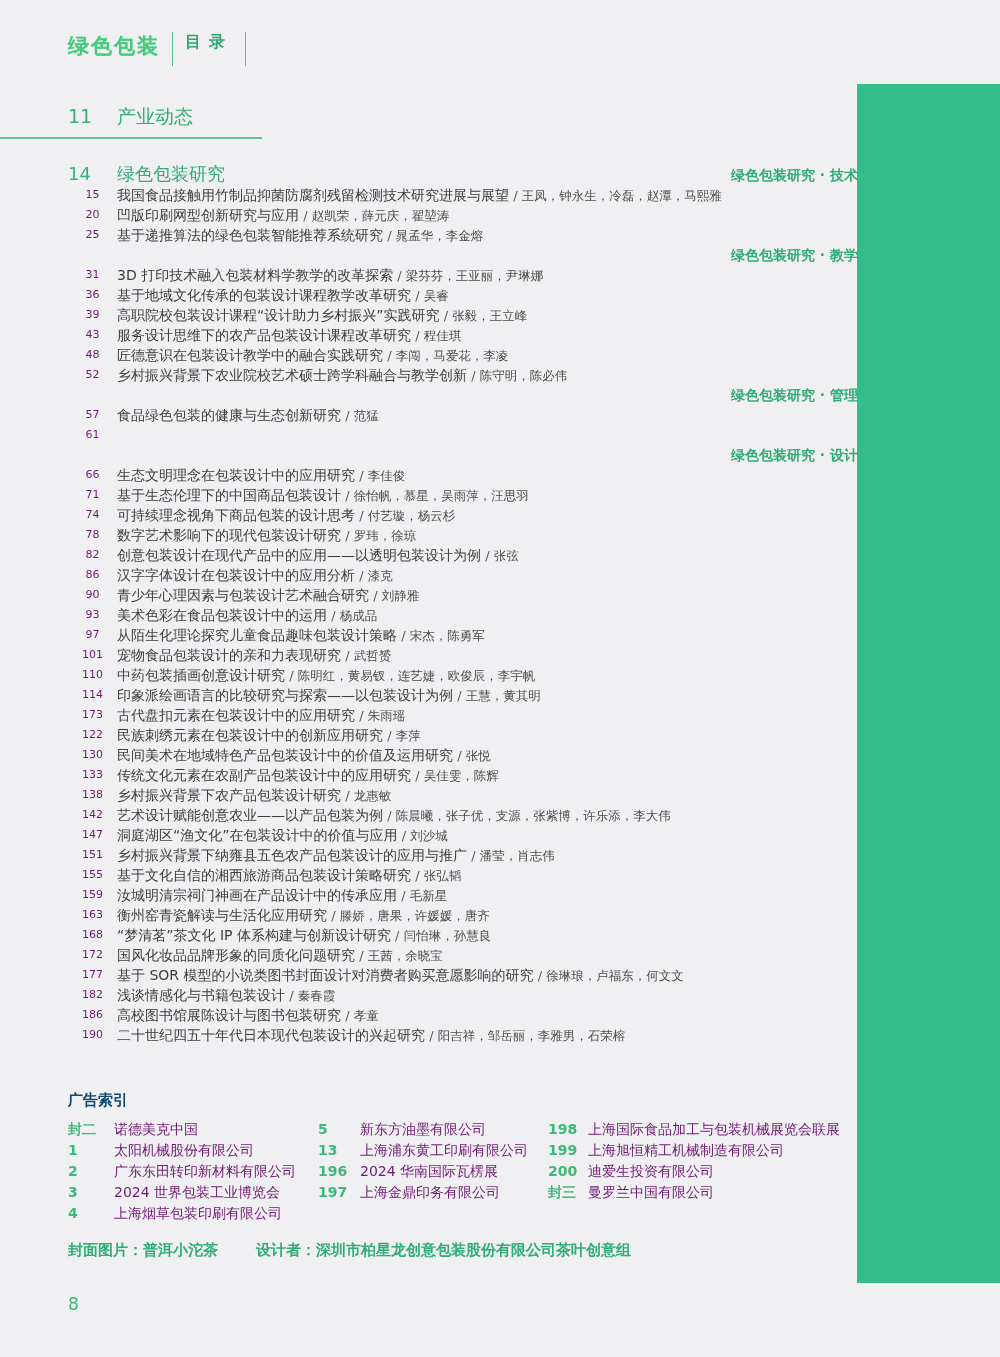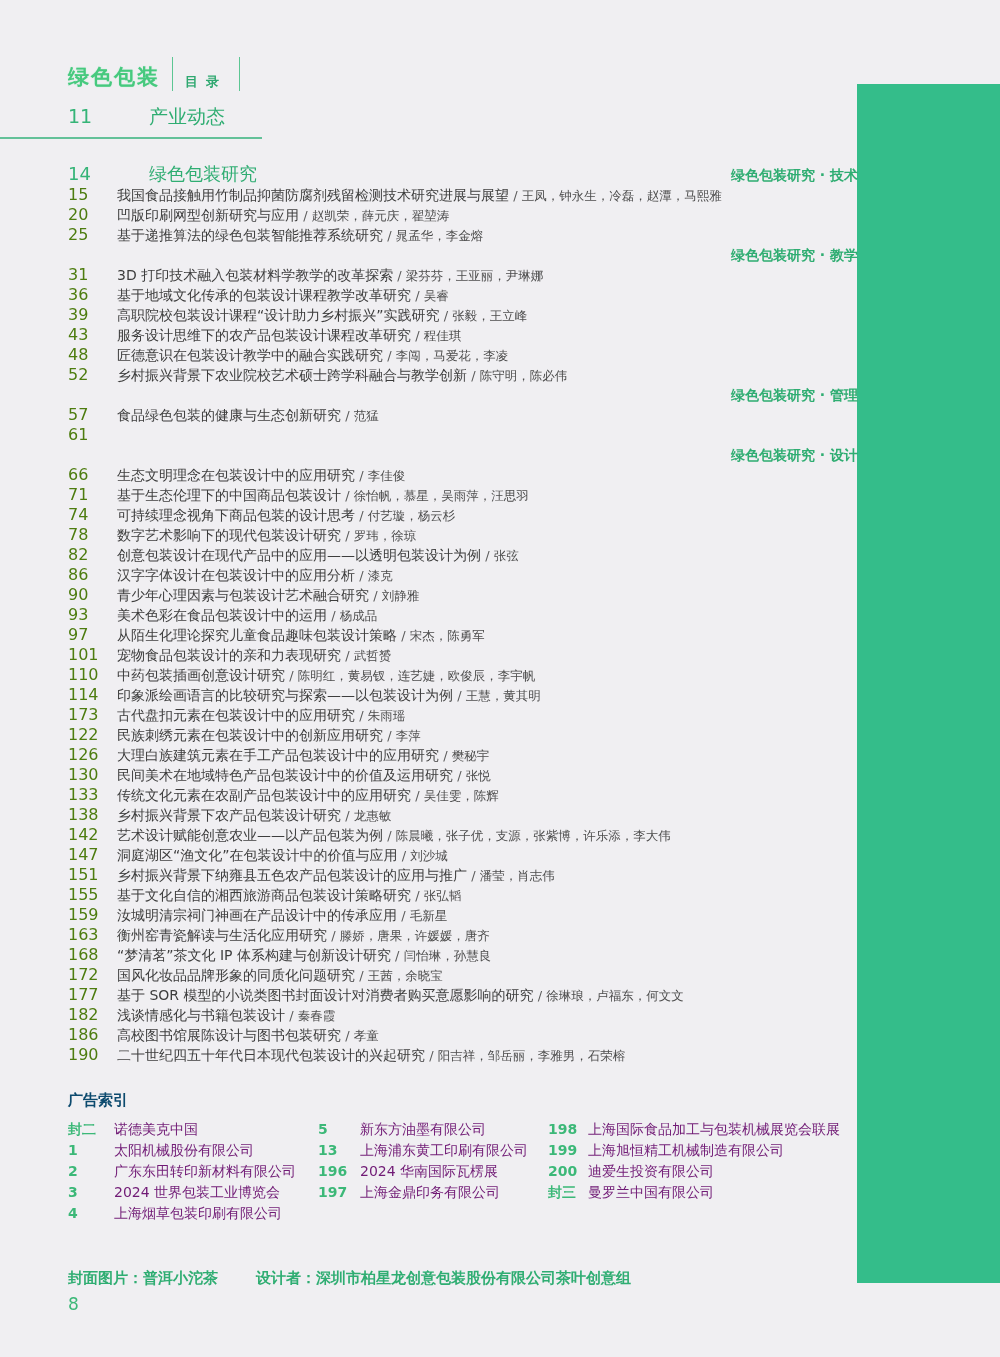--- a/index.html
+++ b/index.html
@@ -7,56 +7,56 @@
     width:1000px;height:1357px;position:relative;
     background:#f0eff2;
     font-family:"DejaVu Sans","Liberation Sans",sans-serif;
     color:#3d3d3d;overflow:hidden;
   }
   .sidebar{
     position:absolute;left:857px;top:84px;width:143px;height:1199px;
     background:#34bd8a;
   }
   
-  .header{position:absolute;left:68px;top:53px;display:flex;align-items:flex-end;height:38px;}
+  .header{position:absolute;left:68px;top:32px;display:flex;align-items:flex-start;height:38px;}
   .logo{
     font-size:21px;font-weight:800;color:#47c97e;letter-spacing:2px;
     text-shadow:0 0 1px #9fe4c2;
   }
   .vline{width:1px;height:34px;background:#5cc693;margin:0 12px;display:inline-block;}
-  .toc-label{font-size:13px;color:#2fa870;letter-spacing:8px;font-weight:600;font-family:Liberation Mono, monospace;}
-  
-  .chapter{position:absolute;left:68px;display:flex;align-items:baseline;gap:32px;}
+  .toc-label{font-size:16px;color:#2fa870;letter-spacing:8px;font-weight:600;font-family:Liberation Mono, monospace;}
+  
+  .chapter{position:absolute;left:68px;display:flex;align-items:baseline;}
   .chapter .num{width:49px;flex:0 0 49px;color:#35b477;}
   #chapter-1{top:104px;font-size:19px;color:#2fad72;}
   #chapter-2{top:162px;font-size:18px;color:#2fad72;}
   .rule{position:absolute;left:0;top:137px;width:262px;height:2px;background:#63c199;}
   
   #toc-entries{position:absolute;left:68px;top:165px;width:790px;}
   .subheader{height:20px;line-height:20px;font-size:14px;font-weight:600;color:#2fad72;padding-left:49px;text-align:right;}
   .row{height:20px;line-height:20px;display:flex;white-space:nowrap;}
-  .row .num{width:49px;flex:0 0 49px;font-size:16px;color:#4d7c0f;}
+  .row .num{width:49px;flex:0 0 49px;font-size:11px;color:#701a75;text-align:center;}
   .row .tt{font-size:14px;color:#3d3d3d;}
   .row .sep{color:#5a5a5a;font-size:13px;}
   .row .au{font-size:12.5px;color:#4d4d4d;}
   
   .ads-title{position:absolute;left:68px;top:1091px;font-size:15px;font-weight:700;color:#0c4a6e;}
   #ad-cols{position:absolute;left:68px;top:1119px;display:flex;}
   .ad-col{display:flex;flex-direction:column;}
   .ad-col:nth-child(1){width:250px;}
   .ad-col:nth-child(2){width:230px;}
   .ad-col:nth-child(3){width:300px;}
   .ad-row{height:21px;line-height:21px;display:flex;white-space:nowrap;font-size:14px;}
   .ad-row .num{flex:0 0 46px;color:#3cb878;font-weight:600;}
   .ad-col:nth-child(2) .ad-row .num{flex-basis:42px;}
   .ad-col:nth-child(3) .ad-row .num{flex-basis:40px;}
   .ad-row .nm{color:#701a75;}
   
   .footer{position:absolute;left:68px;top:1241px;display:flex;gap:38px;
-    font-size:15px;font-weight:700;color:#2fad72;margin-top:28px;}
+    font-size:15px;font-weight:700;color:#2fad72;}
   .pagenum{position:absolute;left:68px;top:1294px;font-size:17px;color:#3cb878;}
 </style>
 </head>
 <body>
 
 <div class="sidebar"></div>
 
 <div class="header">
   <span class="logo">绿色包装</span>
   <span class="vline"></span>
@@ -174,24 +174,20 @@
     </div>
     <div class="row">
       <span class="num">173</span>
       <span class="tt">古代盘扣元素在包装设计中的应用研究<span class="sep"> / </span><span class="au">朱雨瑶</span></span>
     </div>
     <div class="row">
       <span class="num">122</span>
       <span class="tt">民族刺绣元素在包装设计中的创新应用研究<span class="sep"> / </span><span class="au">李萍</span></span>
     </div>
     <div class="row">
-      <span class="num">126</span>
-      <span class="tt">大理白族建筑元素在手工产品包装设计中的应用研究<span class="sep"> / </span><span class="au">樊秘宇</span></span>
-    </div>
-    <div class="row">
       <span class="num">130</span>
       <span class="tt">民间美术在地域特色产品包装设计中的价值及运用研究<span class="sep"> / </span><span class="au">张悦</span></span>
     </div>
     <div class="row">
       <span class="num">133</span>
       <span class="tt">传统文化元素在农副产品包装设计中的应用研究<span class="sep"> / </span><span class="au">吴佳雯，陈辉</span></span>
     </div>
     <div class="row">
       <span class="num">138</span>
       <span class="tt">乡村振兴背景下农产品包装设计研究<span class="sep"> / </span><span class="au">龙惠敏</span></span>

